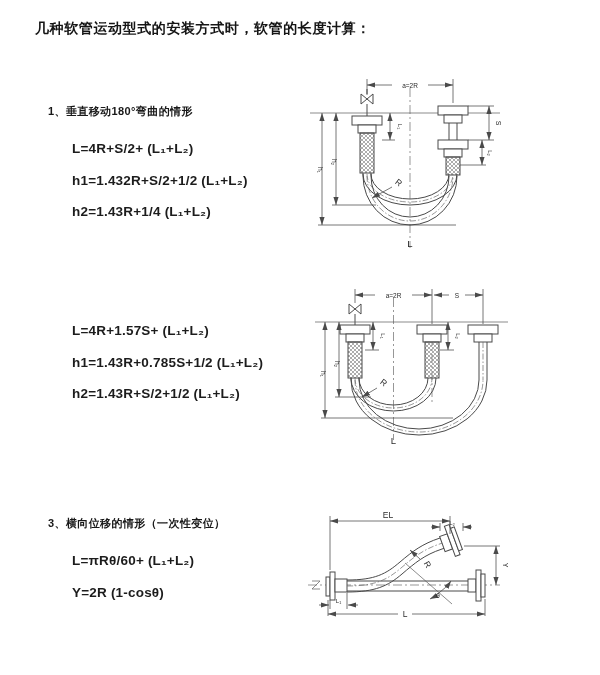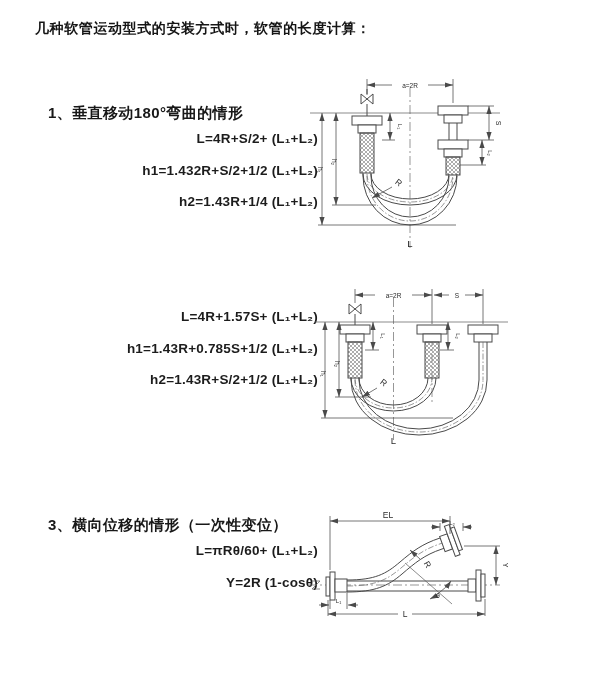--- a/index.html
+++ b/index.html
@@ -5,23 +5,23 @@
   html,body{margin:0;padding:0;}
   body{
     width:600px;height:675px;background:#ffffff;position:relative;
     font-family:"Liberation Sans","DejaVu Sans",sans-serif;color:#1a1a1a;overflow:hidden;
   }
   .page-title{
     position:absolute;left:35px;top:20px;font-size:14px;font-weight:bold;
     letter-spacing:0.6px;color:#151515;white-space:nowrap;
   }
   .section{position:absolute;left:48px;width:270px;}
-  .sec-heading{font-size:15px;font-weight:bold;letter-spacing:0.4px;color:#181818;white-space:nowrap;}
-  .formulas{margin:0 0 0 24px;font-size:13.5px;font-weight:bold;line-height:31.5px;
-    color:#1c1c1c;white-space:nowrap;letter-spacing:0.2px;text-align:right;}
+  .sec-heading{font-size:11px;font-weight:bold;letter-spacing:0.4px;color:#181818;white-space:nowrap;}
+  .formulas{margin:14px 0 0 24px;font-size:13.5px;font-weight:bold;line-height:31.5px;
+    color:#1c1c1c;white-space:nowrap;letter-spacing:0.2px;}
   .sec1{top:104px}.sec2{top:301px}.sec3{top:516px}
   svg.dia{position:absolute;overflow:visible;}
   .ln{stroke:#4a4a4a;stroke-width:1;fill:none;}
   .thin{stroke:#5a5a5a;stroke-width:0.7;fill:none;}
   .dim{stroke:#4a4a4a;stroke-width:0.75;fill:none;}
   .cl{stroke:#6a6a6a;stroke-width:0.7;fill:none;stroke-dasharray:9 3 2 3;}
   .clc{stroke:#6a6a6a;stroke-width:0.7;fill:none;stroke-dasharray:6 2 1.5 2;}
   .fl{fill:#ffffff;stroke:#4a4a4a;stroke-width:1;}
   .braid{fill:url(#braid);stroke:#4a4a4a;stroke-width:1;}
   text.t{font-family:"Liberation Sans","DejaVu Sans",sans-serif;font-size:7px;fill:#2a2a2a;}

